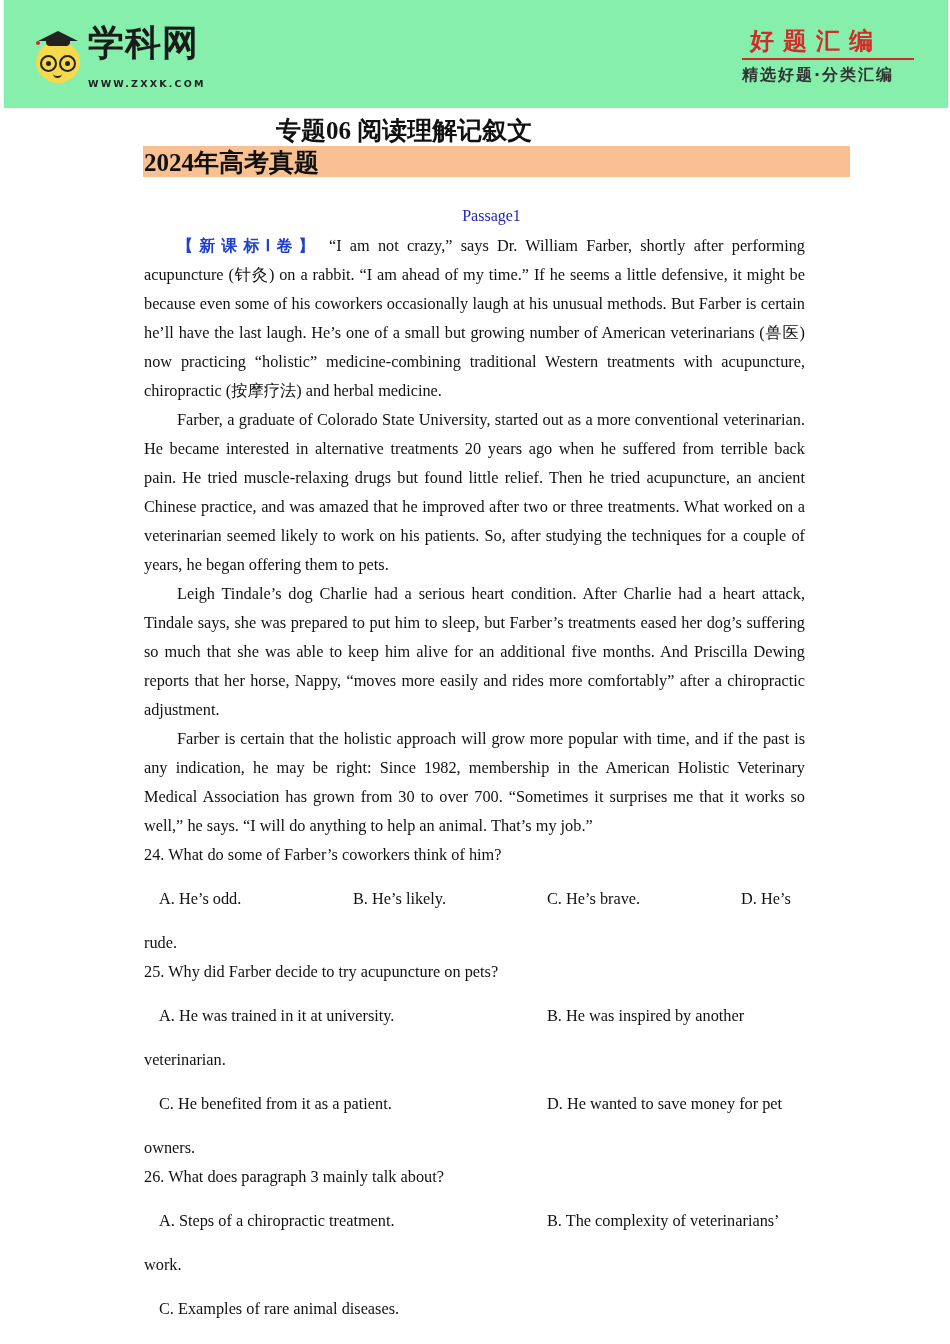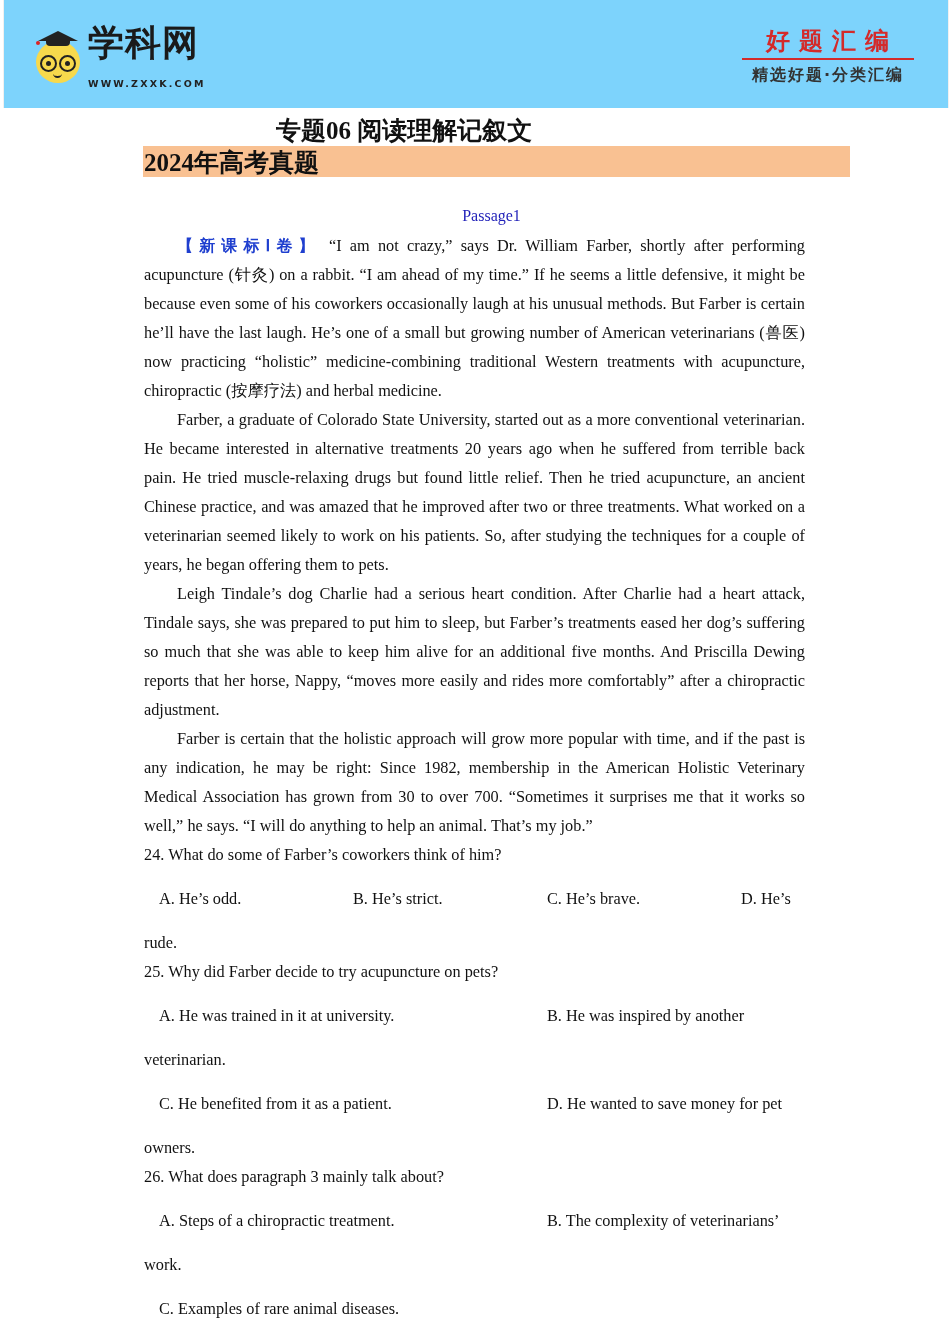--- a/index.html
+++ b/index.html
@@ -1,38 +1,38 @@
 <!DOCTYPE html>
 <html><head>
 <meta charset="utf-8">
 <style>
   html, body { margin: 0; padding: 0; background: #ffffff; }
   body { width: 950px; height: 1344px; position: relative; overflow: hidden;
          font-family: "Liberation Serif", "DejaVu Serif", serif; color: #111; }
 
   .header-band { position: absolute; left: 3px; top: 0; width: 944px; height: 108px;
-                 background: #7dd3fc; border-left: 1px solid #f0f0f0; border-right: 1px solid #f0f0f0; }
+                 background: #86efac; border-left: 1px solid #f0f0f0; border-right: 1px solid #f0f0f0; }
 
   .logo-left { position: absolute; left: 30px; top: 26px; height: 60px; display: flex; align-items: center; }
   .mascot { position: relative; width: 48px; height: 54px; margin-right: 6px; }
   .mascot .face { position: absolute; left: 2px; top: 12px; width: 44px; height: 42px; border-radius: 50%; background: #f7d94c; }
   .mascot .cap-top { position: absolute; left: 4px; top: 2px; width: 0; height: 0;
                      border-left: 20px solid transparent; border-right: 20px solid transparent; border-bottom: 10px solid #222; }
   .mascot .cap-band { position: absolute; left: 12px; top: 11px; width: 24px; height: 6px; background: #222; border-radius: 0 0 4px 4px; }
   .mascot .tassel { position: absolute; left: 2px; top: 12px; width: 4px; height: 4px; border-radius: 50%; background: #d22; }
   .mascot .eye { position: absolute; top: 26px; width: 13px; height: 13px; border: 2px solid #222; border-radius: 50%; background: #f7d94c; }
   .mascot .eye.l { left: 6px; } .mascot .eye.r { left: 25px; }
   .mascot .eye::after { content: ""; position: absolute; left: 4px; top: 4px; width: 5px; height: 5px; border-radius: 50%; background: #222; }
   .mascot .smile { position: absolute; left: 19px; top: 43px; width: 9px; height: 4px; border-bottom: 2px solid #222; border-radius: 0 0 6px 6px; }
 
   .logo-text { display: flex; flex-direction: column; }
   .logo-cn { font-family: "DejaVu Sans", sans-serif; font-weight: bold; font-size: 36px; line-height: 38px; color: #1a1a1a; letter-spacing: 1px; }
   .logo-url { font-family: "DejaVu Sans", sans-serif; font-weight: bold; font-size: 9.5px; letter-spacing: 2.2px; color: #222; margin-top: 16px; }
 
-  .logo-right { position: absolute; left: 738px; top: 26px; width: 172px; text-align: center; }
+  .logo-right { position: absolute; left: 738px; top: 26px; width: 172px; }
   .logo-right .red-title { font-family: "DejaVu Serif", serif; font-weight: bold; font-size: 24px; color: #d42a2a; letter-spacing: 9px; line-height: 30px; padding-left: 8px; }
   .logo-right .red-line { height: 2px; background: #d42a2a; margin: 2px 0 5px 0; }
   .logo-right .sub { font-family: "DejaVu Sans", sans-serif; font-weight: bold; font-size: 16px; color: #333; letter-spacing: 2px; line-height: 20px; white-space: nowrap; }
 
   .doc-title { position: absolute; left: 0; width: 808px; top: 114px; text-align: center;
                font-weight: bold; font-size: 25px; line-height: 34px; color: #111; }
   .section-band { position: absolute; left: 143px; top: 146px; width: 663px; height: 31px; background: #f9c192; padding-left: 44px; }
   .section-band span { position: absolute; left: 1px; top: 0; font-weight: bold; font-size: 25px; line-height: 33px; color: #111; }
 
   .passage-label { position: absolute; left: 0; width: 983px; top: 205px; text-align: center; font-size: 16px; color: #1f1fb8; line-height: 22px; }
@@ -84,21 +84,21 @@
 
 <div class="content">
   <p class="para"><span class="tag">【新课标Ⅰ卷】</span> <span>“I am not crazy,” says Dr. William Farber, shortly after performing acupuncture (针灸) on a rabbit. “I am ahead of my time.” If he seems a little defensive, it might be because even some of his coworkers occasionally laugh at his unusual methods. But Farber is certain he’ll have the last laugh. He’s one of a small but growing number of American veterinarians (兽医) now practicing “holistic” medicine-combining traditional Western treatments with acupuncture, chiropractic (按摩疗法) and herbal medicine.</span></p>
   <p class="para">Farber, a graduate of Colorado State University, started out as a more conventional veterinarian. He became interested in alternative treatments 20 years ago when he suffered from terrible back pain. He tried muscle-relaxing drugs but found little relief. Then he tried acupuncture, an ancient Chinese practice, and was amazed that he improved after two or three treatments. What worked on a veterinarian seemed likely to work on his patients. So, after studying the techniques for a couple of years, he began offering them to pets.</p>
   <p class="para">Leigh Tindale’s dog Charlie had a serious heart condition. After Charlie had a heart attack, Tindale says, she was prepared to put him to sleep, but Farber’s treatments eased her dog’s suffering so much that she was able to keep him alive for an additional five months. And Priscilla Dewing reports that her horse, Nappy, “moves more easily and rides more comfortably” after a chiropractic adjustment.</p>
   <p class="para">Farber is certain that the holistic approach will grow more popular with time, and if the past is any indication, he may be right: Since 1982, membership in the American Holistic Veterinary Medical Association has grown from 30 to over 700. “Sometimes it surprises me that it works so well,” he says. “I will do anything to help an animal. That’s my job.”</p>
 
   <p class="q">24. What do some of Farber’s coworkers think of him?</p>
   <div class="opts opts4">
     <span>A. He’s odd.</span>
-    <span>B. He’s strict.</span>
+    <span>B. He’s likely.</span>
     <span>C. He’s brave.</span>
     <span>D. He’s</span>
   </div>
   <p class="wrap">rude.</p>
 
   <p class="q">25. Why did Farber decide to try acupuncture on pets?</p>
   <div class="opts opts2">
     <span>A. He was trained in it at university.</span>
     <span>B. He was inspired by another</span>
   </div>

